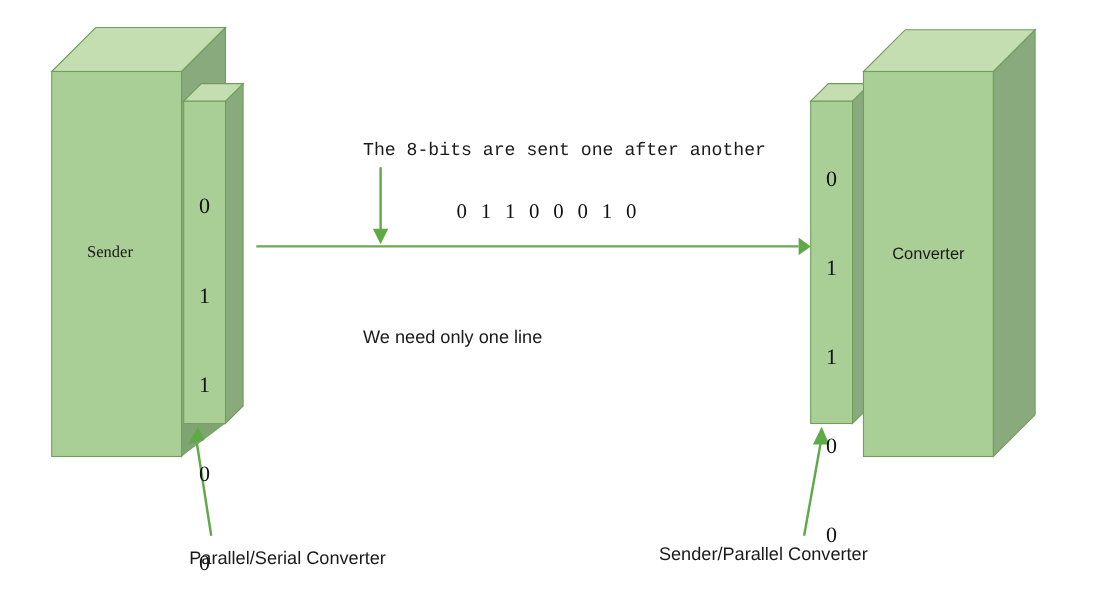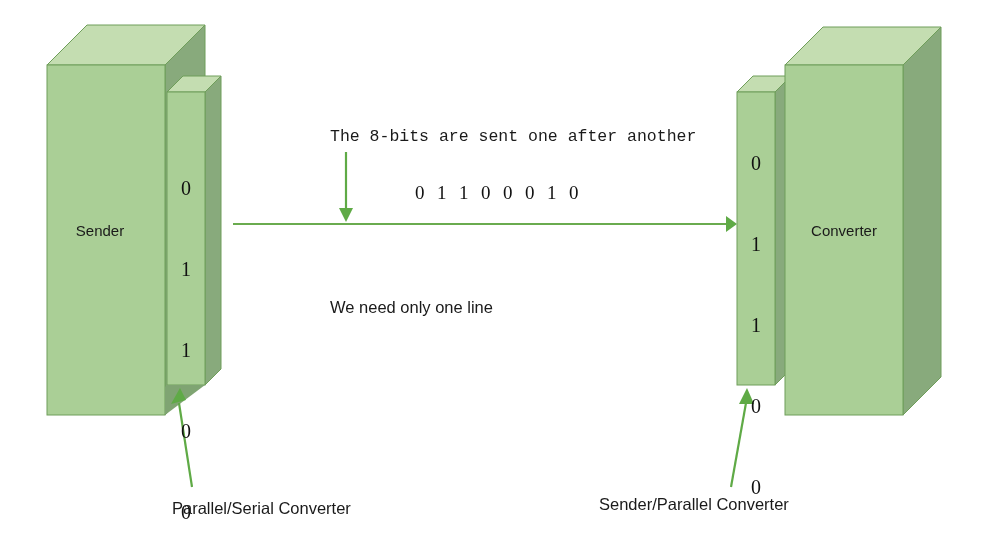--- a/index.html
+++ b/index.html
@@ -117,21 +117,21 @@
       <polygon points="171,404 186,400 180,388" fill="#5faa46"></polygon>
     </g>
 
     <g>
       <line x1="731" y1="487" x2="746" y2="403" stroke="#5faa46" stroke-width="2.2"></line>
       <polygon points="739,404 754,404 747,388" fill="#5faa46"></polygon>
     </g>
 
   </svg>
 
-  <div class="txt box-label" style="left:47px; top:222px; width:106px;">Sender</div>
+  <div class="txt box-label" style="left:47px; top:222px; width:106px;font-family:Liberation Serif, serif;">Sender</div>
 
   <div class="txt box-label" style="left:785px; top:222px; width:118px;">Converter</div>
 
   <div class="bitcol" style="left:167px; top:121px; width:38px;">
     <div>0</div>
     <div>1</div>
     <div>1</div>
     <div>0</div>
     <div>0</div>
     

